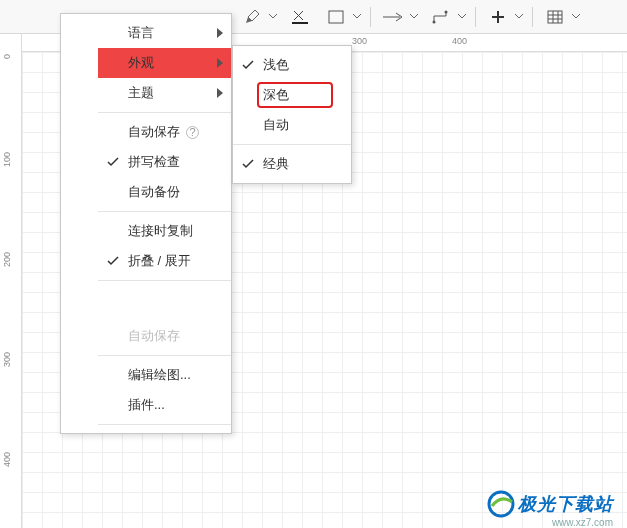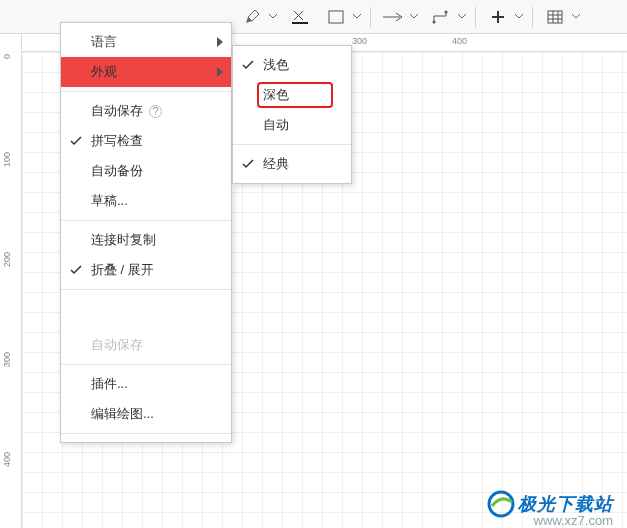--- a/index.html
+++ b/index.html
@@ -102,21 +102,21 @@
   
   .menu {
     position: absolute;
     background: #fff;
     border: 1px solid #c8c8c8;
     box-shadow: 2px 2px 6px rgba(0,0,0,0.15);
     padding: 4px 0;
     z-index: 100;
     min-width: 172px;
   }
-  .menu.main { left: 60px; top: 22px; }
+  .menu.main { left: 60px; top: 13px; padding-left: 37px; }
   .menu.sub  { left: 232px; top: 37px; min-width: 120px; margin-top: 8px; }
 
   .menu-item {
     height: 30px;
     display: flex;
     align-items: center;
     padding: 0 22px 0 30px;
     position: relative;
     white-space: nowrap;
     cursor: default;
@@ -172,21 +172,21 @@
     font-size: 18px;
     font-weight: 700;
     font-style: italic;
     color: #0a6fc2;
     letter-spacing: 1px;
   }
   .watermark .url {
     position: absolute;
     right: 0;
     bottom: -10px;
-    font-size: 13px;
+    font-size: 10px;
     color: #8aa;
   }
 </style>
 </head>
 <body>
 
 <div class="toolbar">
   <div style="width:230px"></div>
   <div class="tool-group">
     <div class="tool-btn">
@@ -303,61 +303,64 @@
       <span class="arrow"><svg width="6" height="10">
           <path d="M0 0 L6 5 L0 10 Z" fill="#555"></path>
         </svg></span>
     </div>
     <div class="menu-item hover">
       <span>外观</span>
       <span class="arrow"><svg width="6" height="10">
           <path d="M0 0 L6 5 L0 10 Z" fill="#555"></path>
         </svg></span>
     </div>
+    <div class="menu-item">
+      <span>主题</span>
+      <span class="arrow"><svg width="6" height="10">
+          <path d="M0 0 L6 5 L0 10 Z" fill="#555"></path>
+        </svg></span>
+    </div>
     <div class="divider"></div>
     <div class="menu-item">
       <span>自动保存</span>
       <span class="help">?</span>
     </div>
     <div class="menu-item">
       <span class="check">
         <svg width="12" height="10">
           <path d="M1 5 L4 8 L11 1" fill="none" stroke="#333" stroke-width="1.5"></path>
         </svg>
       </span>
       <span>拼写检查</span>
     </div>
     <div class="menu-item">
       <span>自动备份</span>
     </div>
-    <div class="menu-item">
-      <span>草稿...</span>
-    </div>
     <div class="divider"></div>
     <div class="menu-item">
       <span>连接时复制</span>
     </div>
     <div class="menu-item">
       <span class="check">
         <svg width="12" height="10">
           <path d="M1 5 L4 8 L11 1" fill="none" stroke="#333" stroke-width="1.5"></path>
         </svg>
       </span>
       <span>折叠 / 展开</span>
     </div>
     <div class="divider"></div>
     <div class="menu-item disabled">
       <span>自动保存</span>
     </div>
     <div class="divider"></div>
     <div class="menu-item">
+      <span>编辑绘图...</span>
+    </div>
+    <div class="menu-item">
       <span>插件...</span>
-    </div>
-    <div class="menu-item">
-      <span>编辑绘图...</span>
     </div>
     <div class="divider"></div>
   </div>
 
 <div class="menu sub" id="menu-sub">
     <div class="menu-item">
       <span class="check">
         <svg width="12" height="10">
           <path d="M1 5 L4 8 L11 1" fill="none" stroke="#333" stroke-width="1.5"></path>
         </svg>

